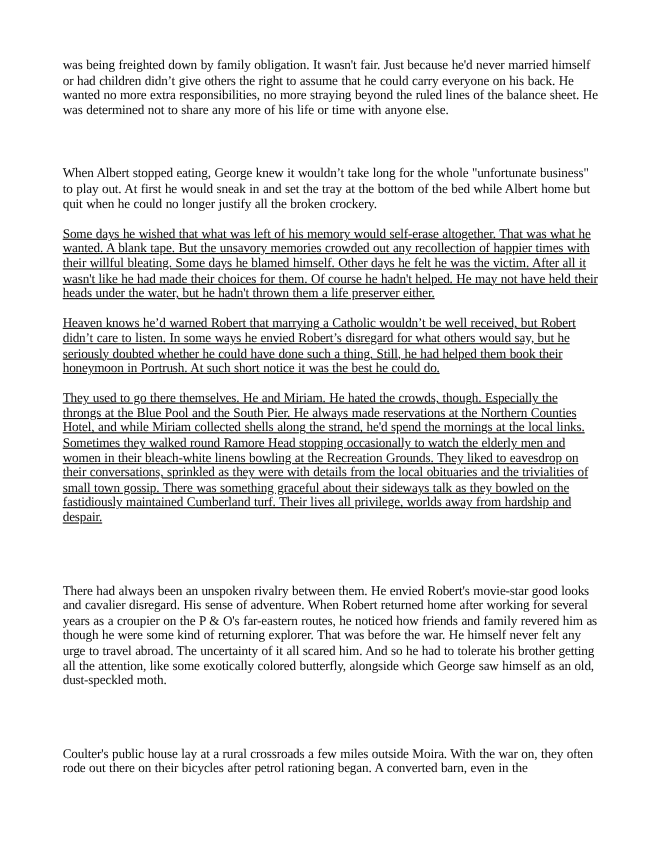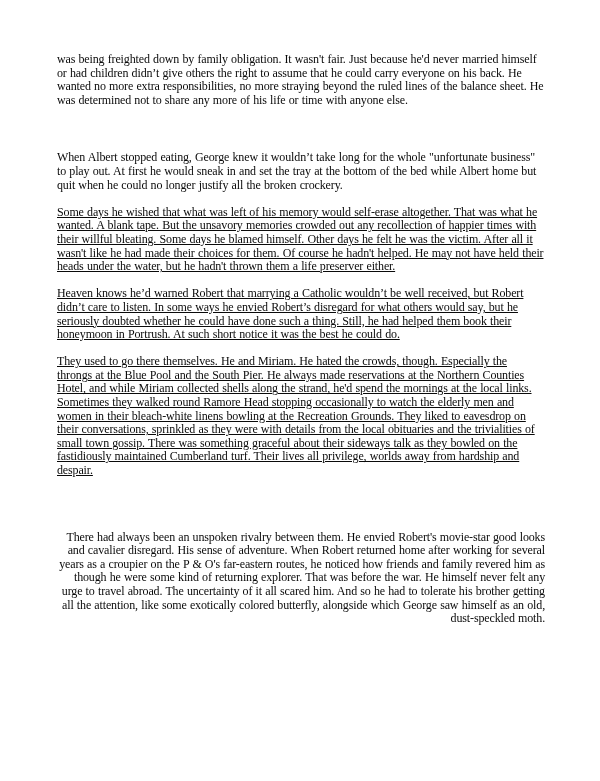--- a/index.html
+++ b/index.html
@@ -30,21 +30,21 @@
     font-size: 12px;
     line-height: 13.6px;
     letter-spacing: -0.14px;
     word-spacing: 0.4px;
     text-align: left;
   }
   
   .gap-para { margin-top: 13.6px; text-decoration: underline; }
   
   .gap-section { margin-top: 44px; }
-  .gap-section-lg { margin-top: 53px; text-align: right; }
+  .gap-section-lg { margin-top: 53px; }
   .page-number {
     position: absolute;
     top: 731px;
     left: 0;
     width: 600px;
     text-align: center;
     font-size: 12px;
     line-height: 14px;
     color: #0a0a0a;
   }
@@ -53,14 +53,15 @@
 <body>
 
 <div class="page">
   <div class="text-block">
     <p class="para">was being freighted down by family obligation. It wasn't fair. Just because he'd never married himself or had children didn’t give others the right to assume that he could carry everyone on his back. He wanted no more extra responsibilities, no more straying beyond the ruled lines of the balance sheet. He was determined not to share any more of his life or time with anyone else.</p>
     <p class="para gap-section">When Albert stopped eating, George knew it wouldn’t take long for the whole "unfortunate business" to play out. At first he would sneak in and set the tray at the bottom of the bed while Albert home but quit when he could no longer justify all the broken crockery.</p>
     <p class="para gap-para">Some days he wished that what was left of his memory would self-erase altogether. That was what he wanted. A blank tape. But the unsavory memories crowded out any recollection of happier times with their willful bleating. Some days he blamed himself. Other days he felt he was the victim. After all it wasn't like he had made their choices for them. Of course he hadn't helped. He may not have held their heads under the water, but he hadn't thrown them a life preserver either.</p>
     <p class="para gap-para">Heaven knows he’d warned Robert that marrying a Catholic wouldn’t be well received, but Robert didn’t care to listen. In some ways he envied Robert’s disregard for what others would say, but he seriously doubted whether he could have done such a thing. Still, he had helped them book their honeymoon in Portrush. At such short notice it was the best he could do.</p>
     <p class="para gap-para">They used to go there themselves. He and Miriam. He hated the crowds, though. Especially the throngs at the Blue Pool and the South Pier. He always made reservations at the Northern Counties Hotel, and while Miriam collected shells along the strand, he'd spend the mornings at the local links. Sometimes they walked round Ramore Head stopping occasionally to watch the elderly men and women in their bleach-white linens bowling at the Recreation Grounds. They liked to eavesdrop on their conversations, sprinkled as they were with details from the local obituaries and the trivialities of small town gossip. There was something graceful about their sideways talk as they bowled on the fastidiously maintained Cumberland turf. Their lives all privilege, worlds away from hardship and despair.</p>
     <p class="para gap-section-lg">There had always been an unspoken rivalry between them. He envied Robert's movie-star good looks and cavalier disregard. His sense of adventure. When Robert returned home after working for several years as a croupier on the P &amp; O's far-eastern routes, he noticed how friends and family revered him as though he were some kind of returning explorer. That was before the war. He himself never felt any urge to travel abroad. The uncertainty of it all scared him. And so he had to tolerate his brother getting all the attention, like some exotically colored butterfly, alongside which George saw himself as an old, dust-speckled moth.</p>
+    <p class="para gap-section-lg">Coulter's public house lay at a rural crossroads a few miles outside Moira. With the war on, they often rode out there on their bicycles after petrol rationing began. A converted barn, even in the</p>
   </div>
 </div>
 
 </body></html>

